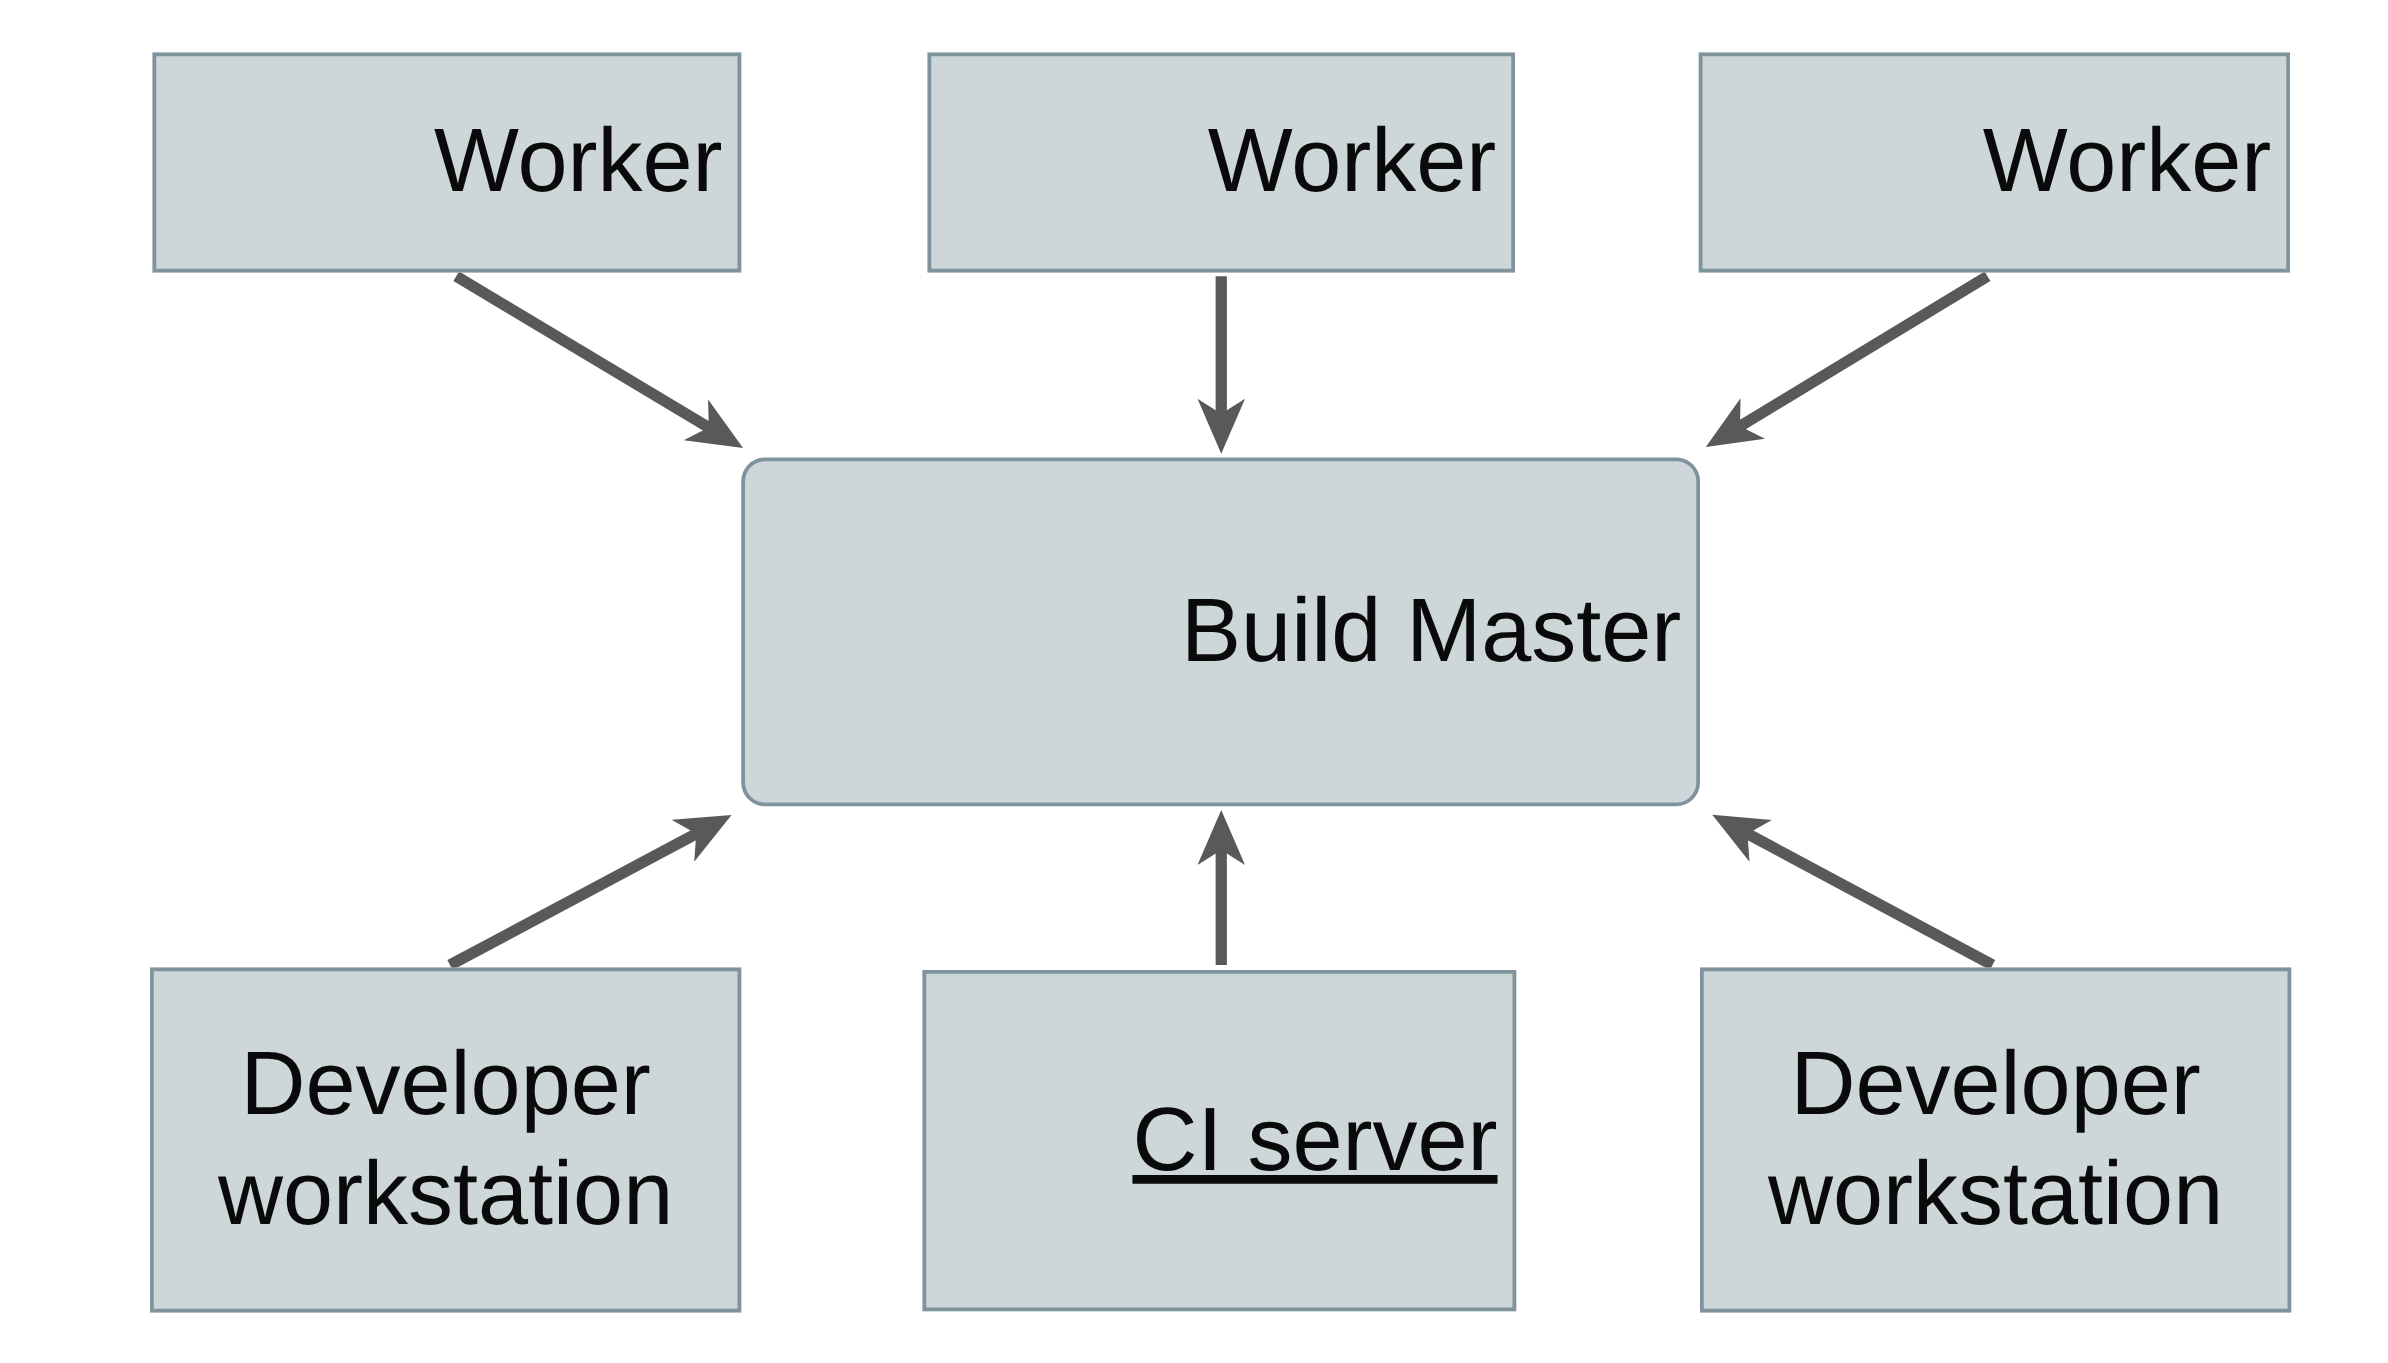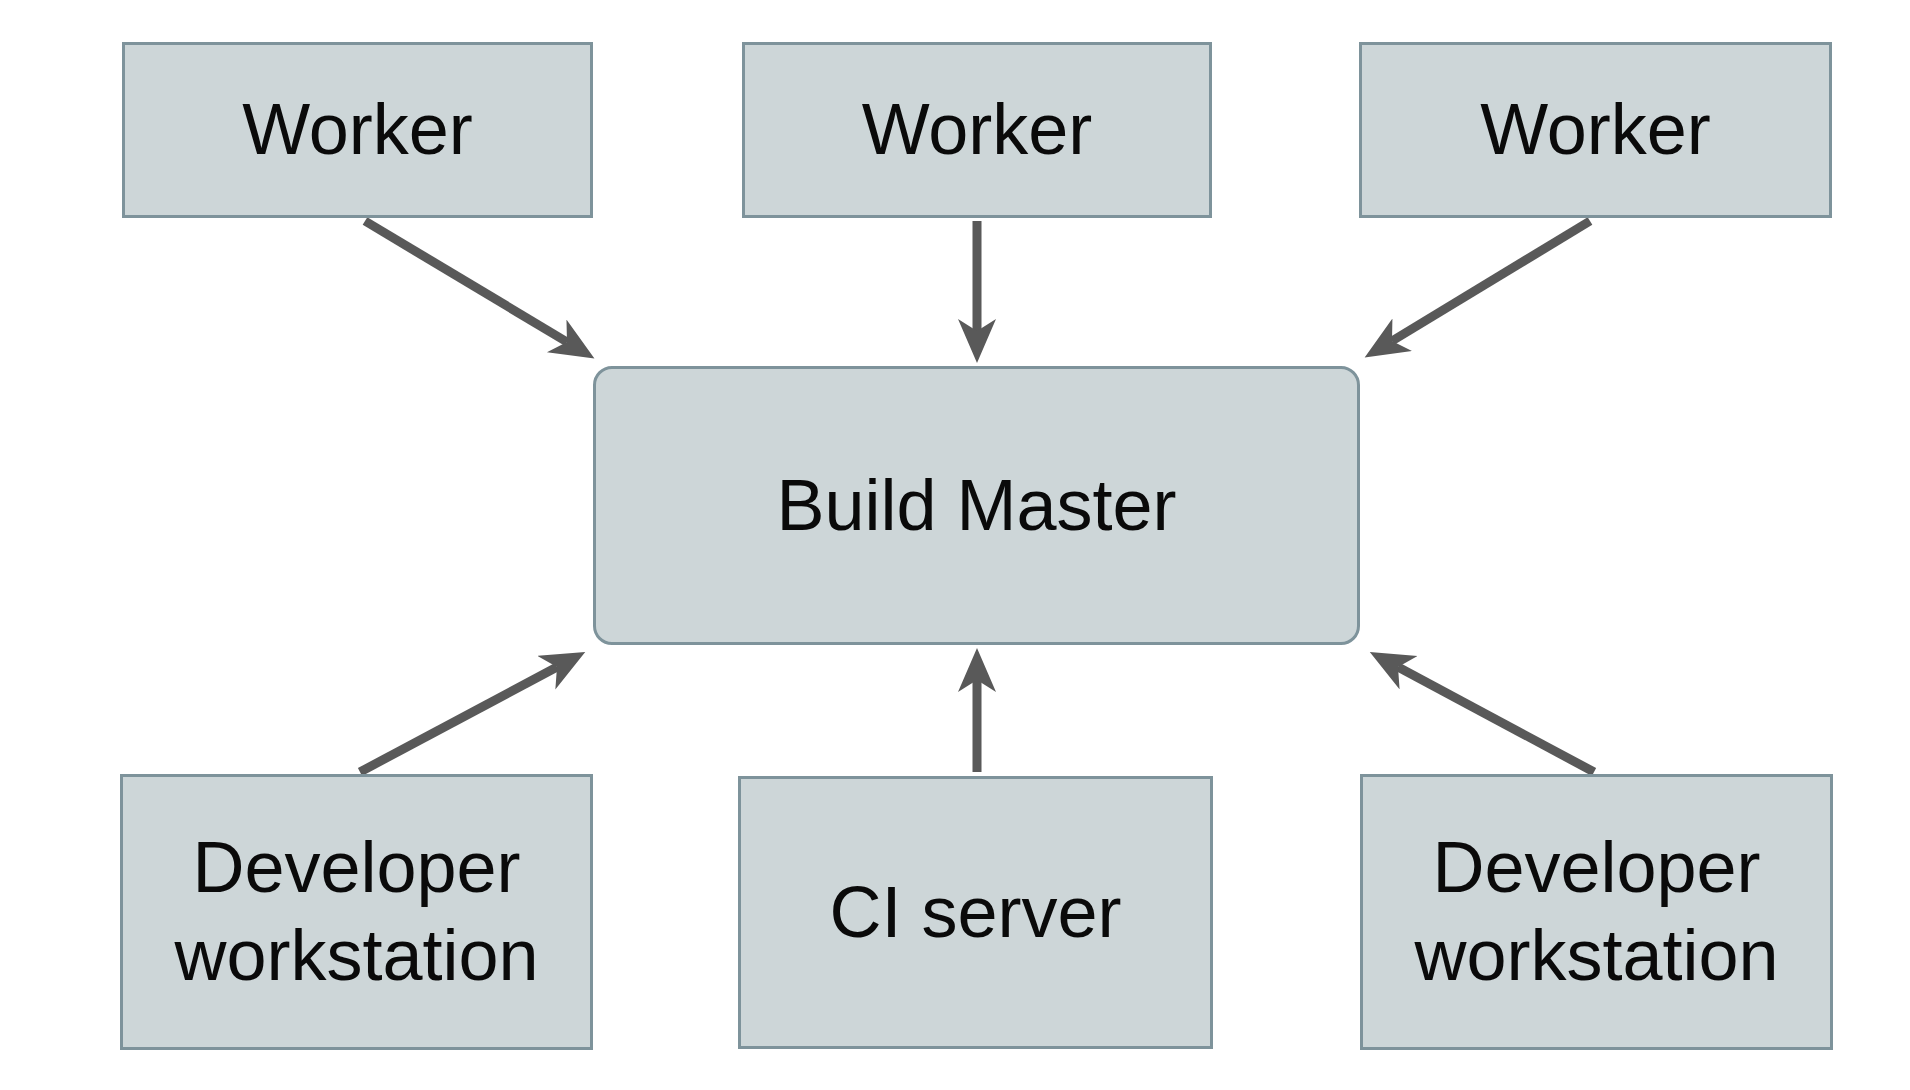--- a/index.html
+++ b/index.html
@@ -16,35 +16,35 @@
     overflow: hidden;
   }
   .node {
     position: absolute;
     box-sizing: border-box;
     background: var(--node-fill, #cdd6d8);
     border: 3px solid var(--node-border, #7e939b);
     color: var(--text, #0a0a0a);
     display: flex;
     align-items: center;
-    justify-content: center;
+    justify-content: flex-end;
     text-align: center;
     font-size: 72px;
     line-height: 1.22;
     padding: 0 12px;
   }
   
   .worker-1 { left: 122px; top: 42px;  width: 471px; height: 176px; }
   .worker-2 { left: 742px; top: 42px;  width: 470px; height: 176px; }
   .worker-3 { left: 1359px; top: 42px; width: 473px; height: 176px; }
   
   .build-master { left: 593px; top: 366px; width: 767px; height: 279px; border-radius: 19px; }
   
   .dev-left  { left: 120px;  top: 774px; width: 473px; height: 276px; }
-  .ci-server { left: 738px;  top: 776px; width: 475px; height: 273px; }
+  .ci-server { left: 738px;  top: 776px; width: 475px; height: 273px; text-decoration: underline; }
   .dev-right { left: 1360px; top: 774px; width: 473px; height: 276px; }
 
   .arrows-layer {
     position: absolute;
     left: 0; top: 0;
     width: 1910px;
     height: 1090px;
     pointer-events: none;
   }
   .arrow {

